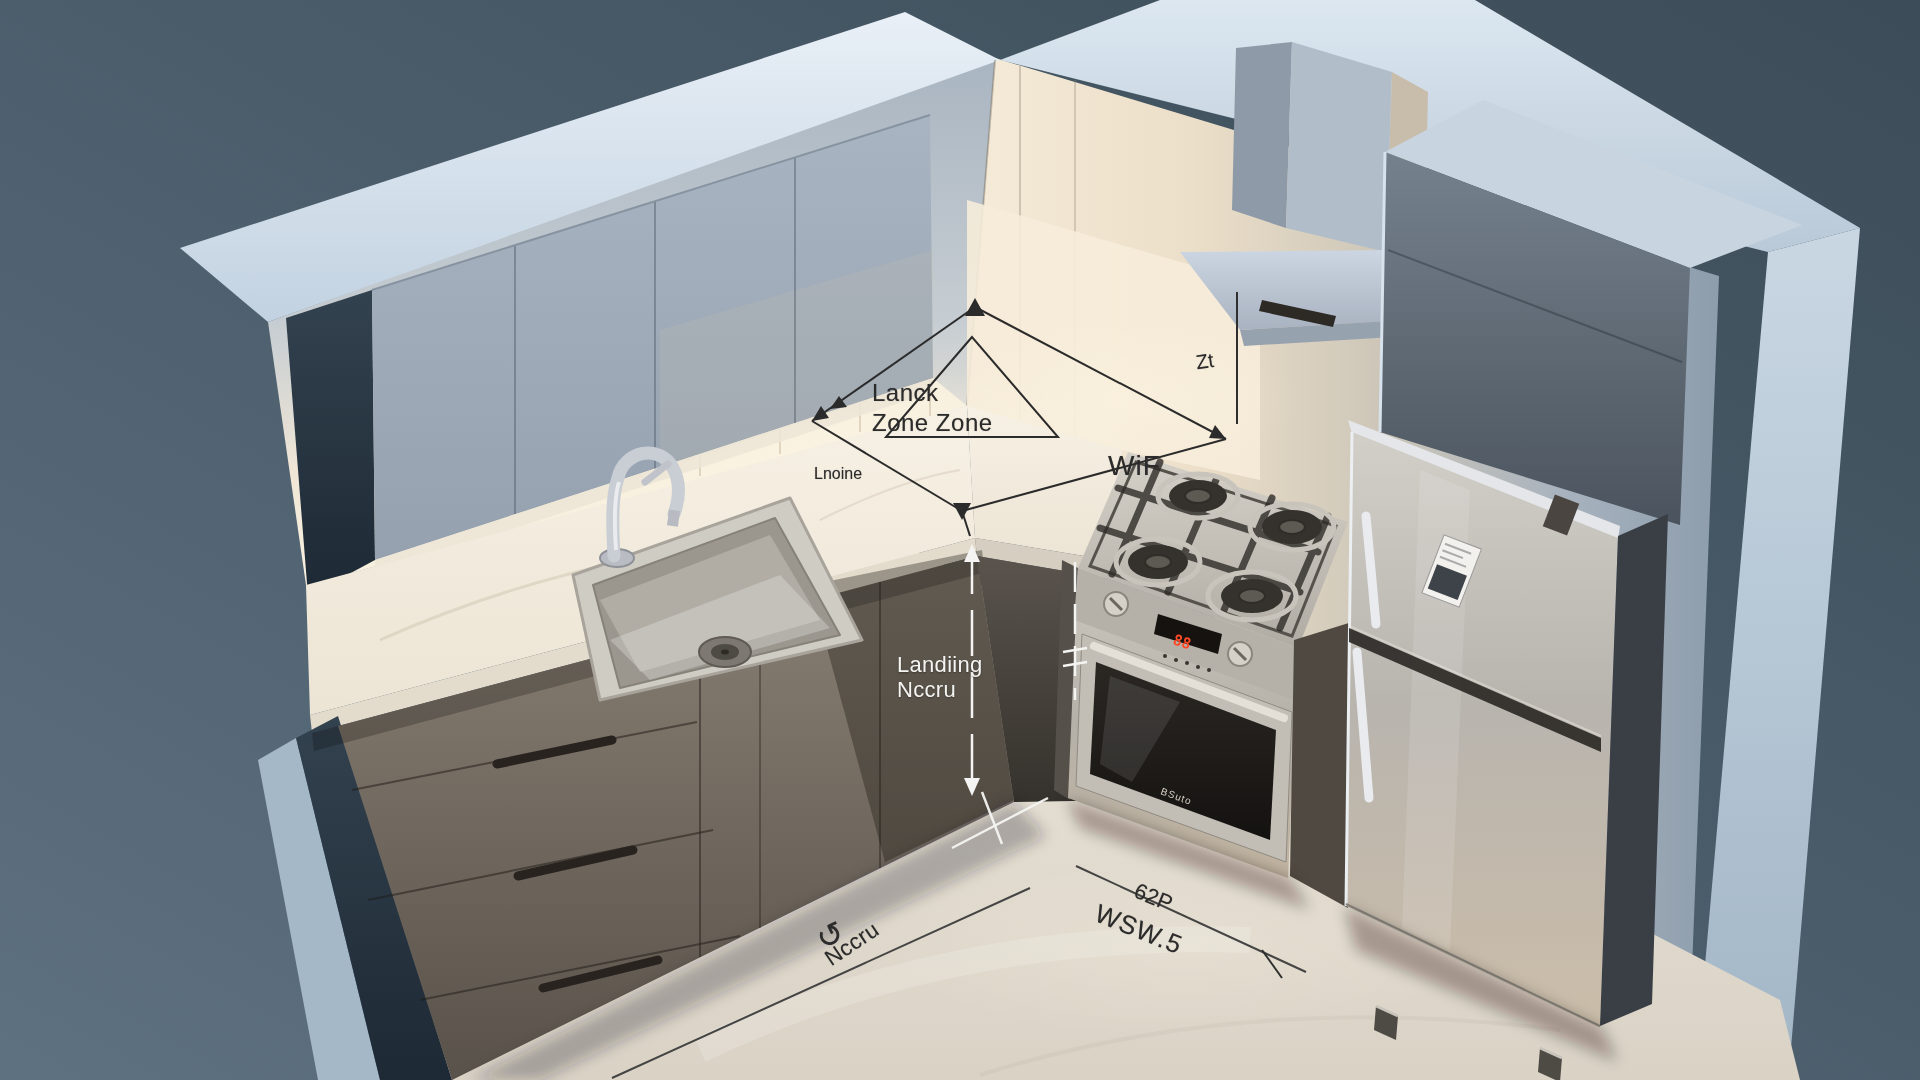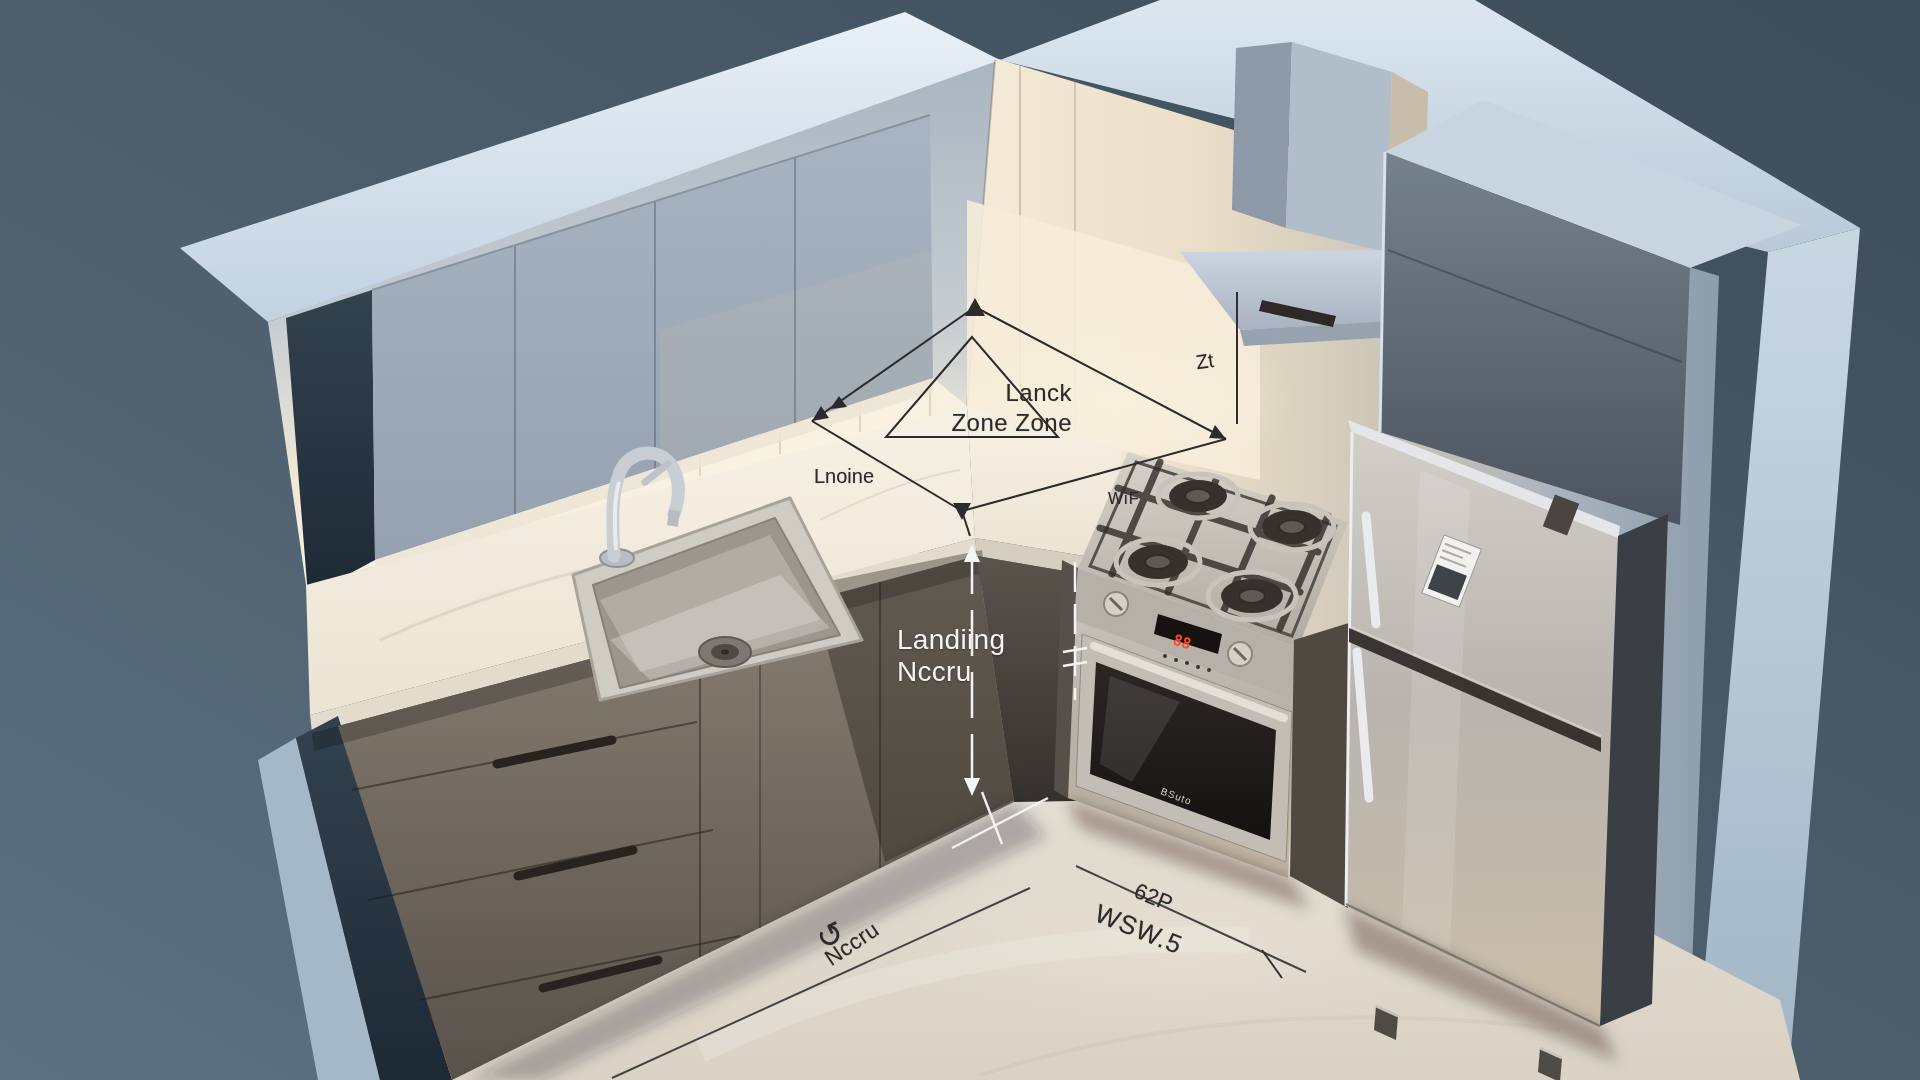--- a/index.html
+++ b/index.html
@@ -5,25 +5,25 @@
   html,body{margin:0;padding:0;overflow:hidden;background:#465866;}
   .stage{
     position:relative;width:1920px;height:1080px;
     background:linear-gradient(to top right, var(--background-bottom,#5e7180) 0%, #4a5c6a 55%, var(--background-top,#3c4c58) 100%);
     font-family:"Liberation Sans", sans-serif;
   }
   .stage svg{position:absolute;left:0;top:0;}
   .lbl{position:absolute;white-space:nowrap;}
   .lbl-dark{color:var(--annotation-dark,#2b2b2b);text-shadow:0 0 1px rgba(40,30,20,.35);}
   .lbl-light{color:var(--annotation-light,#f4f4f2);text-shadow:0 1px 2px rgba(0,0,0,.35);}
-  .triangle-label{left:872px;top:378px;width:200px;text-align:right;font-size:24px;line-height:1.25;letter-spacing:.5px;}
-  .lnoine{left:814px;top:465px;font-size:20px;}
-  .wif{left:1108px;top:450px;font-size:16px;letter-spacing:1px;margin-top:40px;}
+  .triangle-label{left:872px;top:378px;width:200px;text-align:left;font-size:24px;line-height:1.25;letter-spacing:.5px;}
+  .lnoine{left:814px;top:465px;font-size:16px;}
+  .wif{left:1108px;top:450px;font-size:28px;letter-spacing:1px;}
   .zt{left:1196px;top:350px;font-size:20px;transform:rotate(-8deg);}
-  .landing{left:897px;top:624px;font-size:28px;line-height:1.15;letter-spacing:.3px;}
+  .landing{left:897px;top:652px;font-size:22px;line-height:1.15;letter-spacing:.3px;}
   .p62{left:1140px;top:878px;font-size:22px;transform:rotate(22deg);transform-origin:left top;}
   .wsw{left:1102px;top:898px;font-size:26px;transform:rotate(22deg);transform-origin:left top;letter-spacing:1px;}
   .nccru{left:820px;top:950px;font-size:22px;transform:rotate(-34deg);transform-origin:left top;letter-spacing:.5px;}
   .roticon{left:810px;top:924px;font-size:32px;transform:rotate(-25deg);transform-origin:left top;}
 </style>
 </head>
 <body>
 
 <div class="stage">
 <svg width="1920" height="1080" viewBox="0 0 1920 1080">

